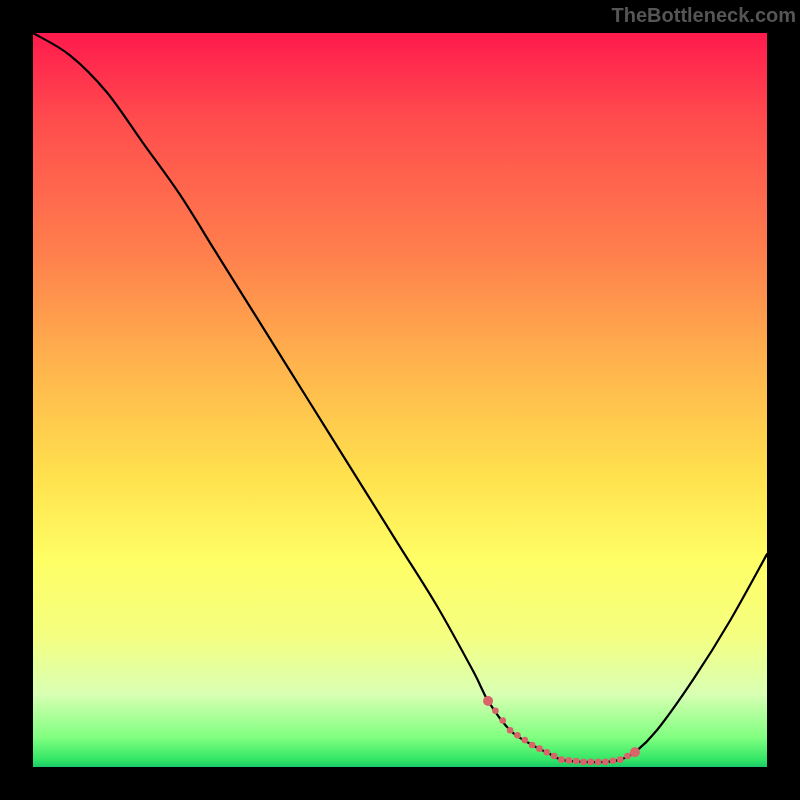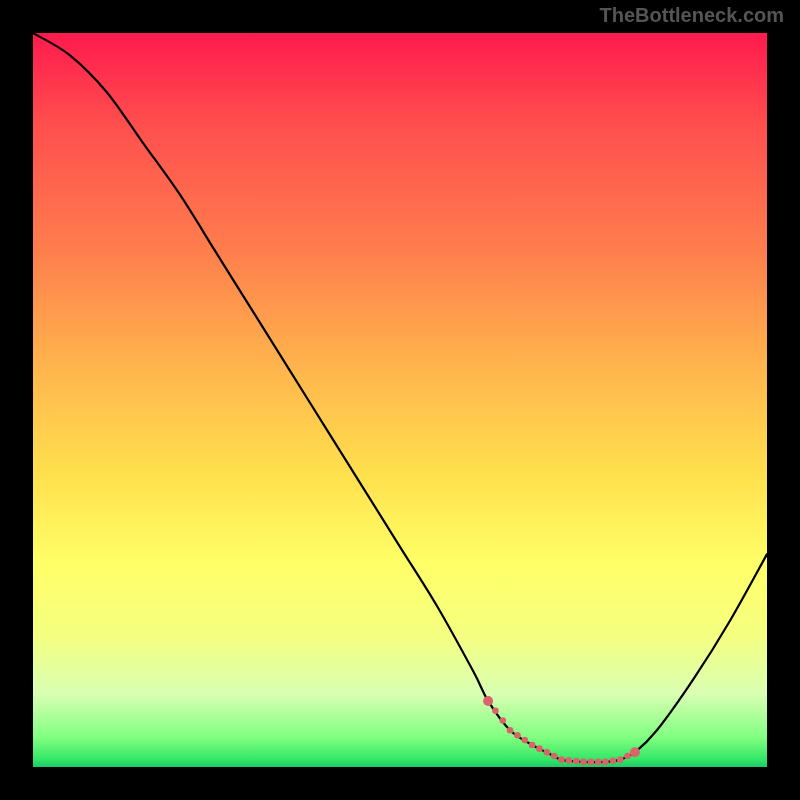--- a/index.html
+++ b/index.html
@@ -12,21 +12,21 @@
   }
   .frame {
     position: relative;
     width: 800px;
     height: 800px;
     background: #000;
   }
   .watermark {
     position: absolute;
     top: 4px;
-    right: 16px;
+    right: 4px;
     color: #555;
     font-size: 20px;
     font-weight: bold;
     z-index: 5;
   }
   .plot-area {
     position: absolute;
     left: 33px;
     top: 33px;
     width: 734px;

